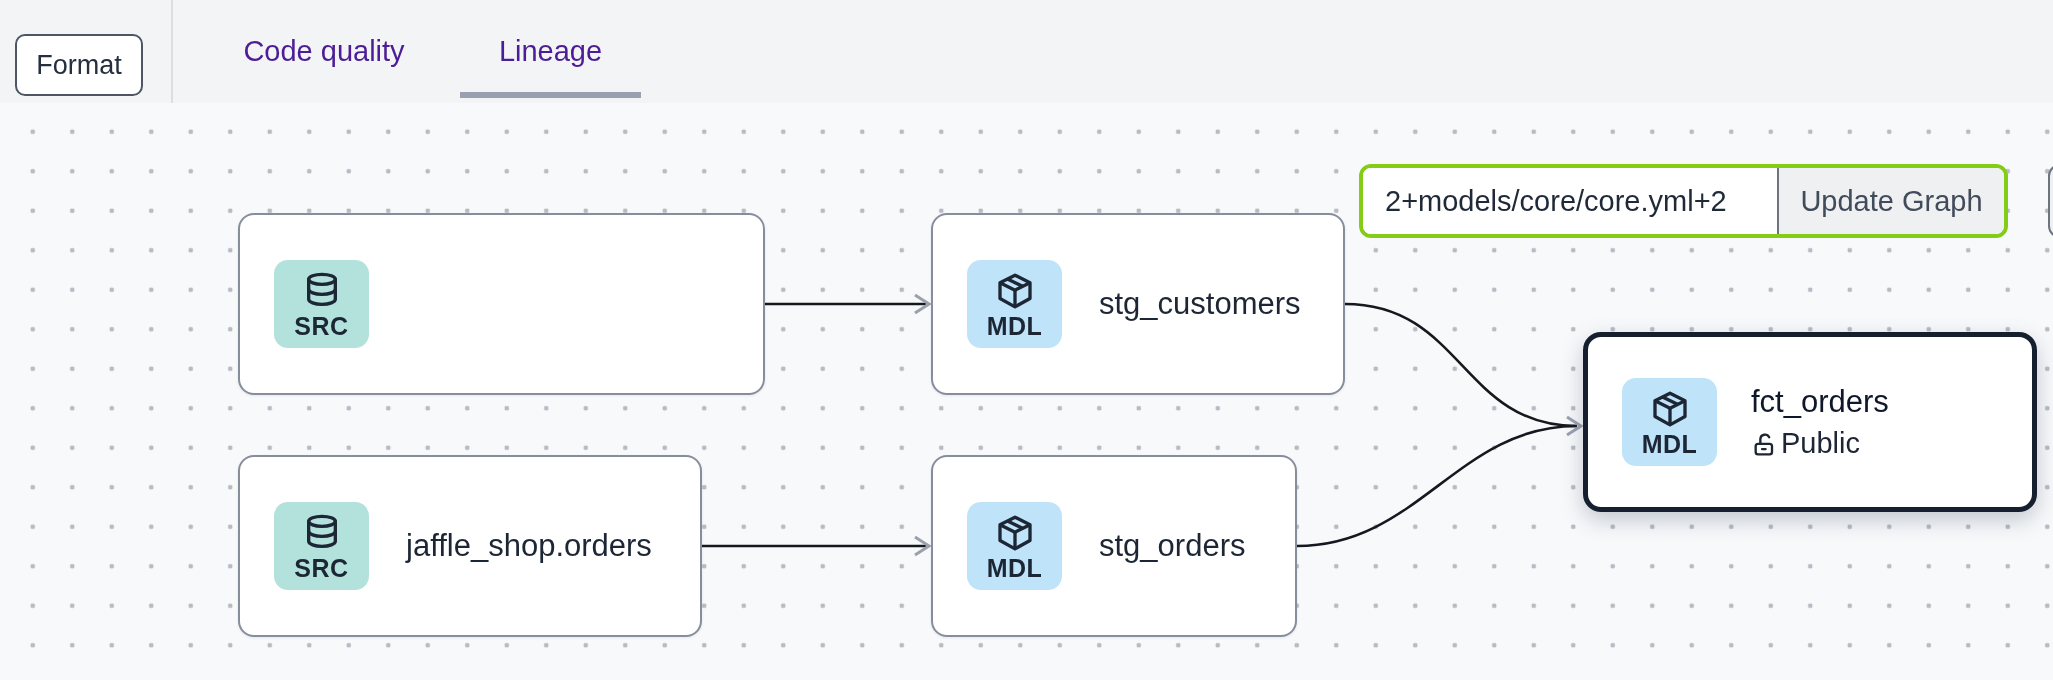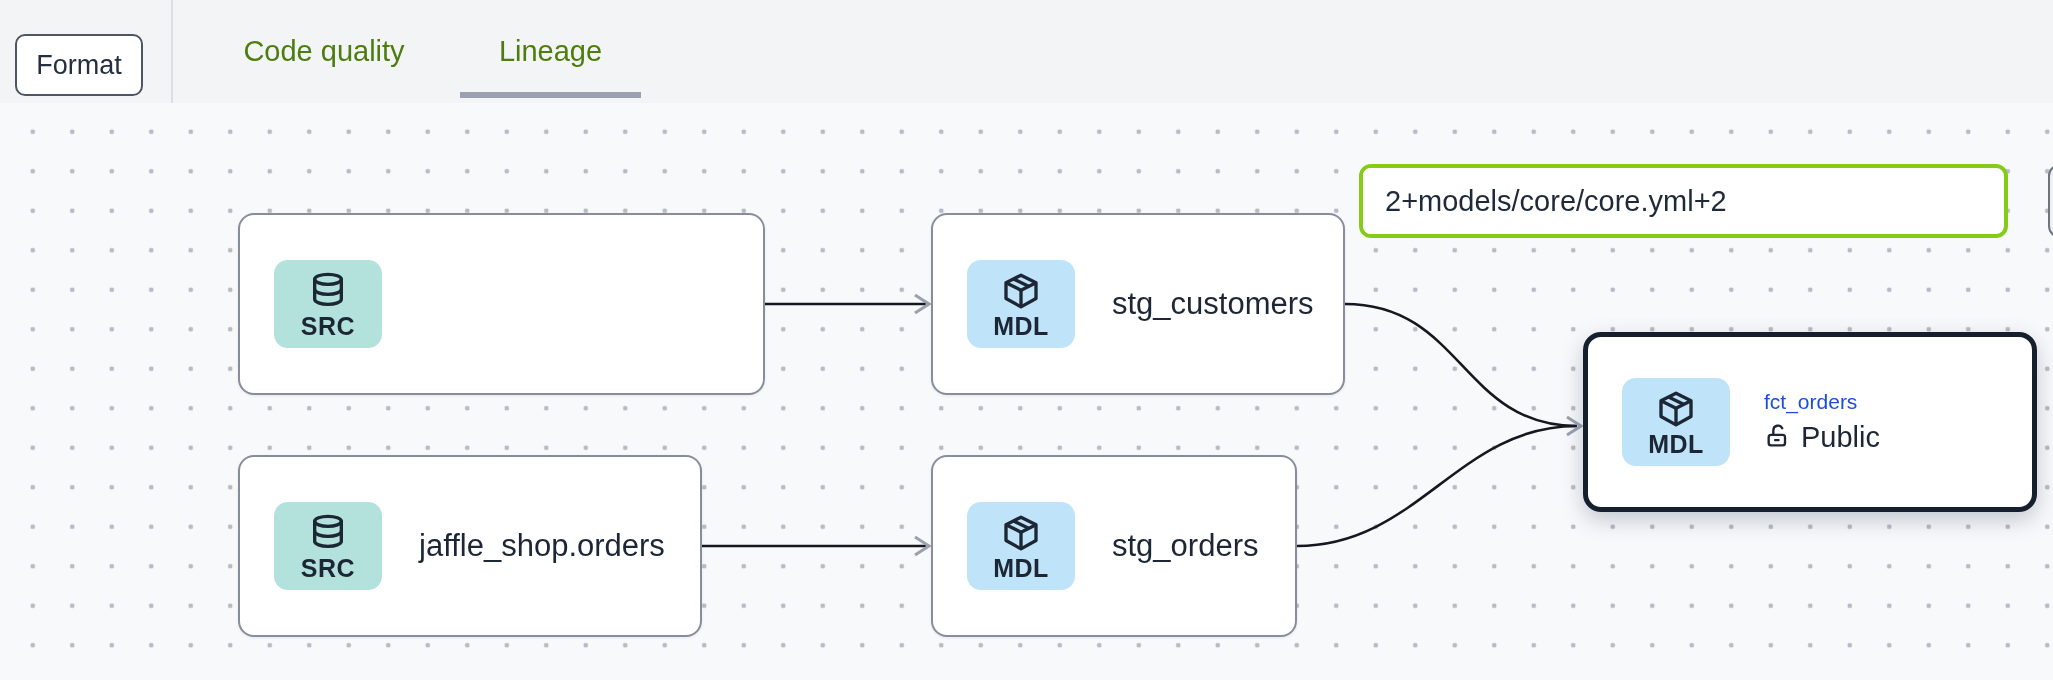--- a/index.html
+++ b/index.html
@@ -22,21 +22,21 @@
     font-size: 27px; color: #252f3f; font-family: inherit;
     display: flex; align-items: center; justify-content: center; cursor: pointer; margin-top: 16px;
   }
   .topbar-divider {
     position: absolute; left: 171px; top: 0; width: 2px; height: 103px;
     background: #dcdee3;
   }
   .tab {
     position: absolute; top: 0; height: 103px;
     display: flex; align-items: center; justify-content: center;
-    font-size: 29px; color: #4d7c0f; cursor: pointer;
+    font-size: 29px; color: #4c1d95; cursor: pointer;
   }
   .tab-codequality { left: 224px; width: 200px; }
   .tab-lineage { left: 460px; width: 181px; }
   .tab.active::after {
     content: ""; position: absolute; left: 0; right: 0; bottom: 5px; height: 6px;
     background: var(--tab-underline, #99a1b0);
   }
 
   
   .canvas {
@@ -60,35 +60,35 @@
     border: 5px solid var(--selected-border, #161f2e); border-radius: 18px;
     box-shadow: 0 8px 22px rgba(71, 85, 105, 0.30);
   }
   .n1 { left: 238px; top: 213px; width: 527px; height: 182px; }
   .n2 { left: 931px; top: 213px; width: 414px; height: 182px; }
   .n3 { left: 238px; top: 455px; width: 464px; height: 182px; }
   .n4 { left: 931px; top: 455px; width: 366px; height: 182px; }
   .n5 { left: 1583px; top: 332px; width: 454px; height: 180px; }
 
   .badge {
-    width: 108px; height: 88px; border-radius: 14px; margin-left: 34px; flex: 0 0 auto;
+    width: 95px; height: 88px; border-radius: 14px; margin-left: 34px; flex: 0 0 auto;
     display: flex; flex-direction: column; align-items: center; justify-content: center;
     gap: 2px; color: #1c2634;
   }
   .node.selected .badge { margin-left: 34px; }
   .badge.src { background: var(--source-badge, #b3e1dc); }
   .badge.mdl { background: var(--model-badge, #bfe3f9); }
   .badge .badge-label { font-size: 25px; font-weight: 600; letter-spacing: 0.5px; line-height: 1; }
   .badge svg { display: block; }
 
   .node-label { margin-left: 37px; font-size: 31px; color: #1c2634; white-space: nowrap; }
 
   .node-text-col { margin-left: 34px; display: flex; flex-direction: column; gap: 7px; }
-  .node-title { font-size: 21px; color: #1d4ed8; white-space: nowrap; }
-  .access-row { display: flex; align-items: flex-start; gap: 9px; font-size: 29px; color: #1c2634; }
+  .node-title { font-size: 31px; color: #0f172a; white-space: nowrap; }
+  .access-row { display: flex; align-items: flex-end; gap: 2px; font-size: 29px; color: #1c2634; }
   .access-row svg { display: block; }
 
   
   .lineage-controls {
     position: absolute; left: 1359px; top: 164px; height: 74px; width: 649px;
     display: flex; z-index: 3;
     border: 4px solid #84cc16; border-radius: 12px; overflow: hidden;
     background: #ffffff;
   }
   .selector-input {
@@ -129,20 +129,21 @@
     <button class="format-btn">Format</button>
     <div class="topbar-divider"></div>
     <div class="tab tab-codequality">Code quality</div>
     <div class="tab tab-lineage active">Lineage</div>
   </div>
 
   <div class="canvas"></div>
 
   <div class="lineage-controls">
     <input class="selector-input" type="text" value="2+models/core/core.yml+2" style="">
+    <button class="update-graph-btn">Update Graph</button>
   </div>
   <div class="partial-control"></div>
 
   <div class="node n1">
     <div class="badge src">
       <svg width="40" height="42" viewBox="0 0 24 24" fill="none" stroke="#1c2634" stroke-width="2" stroke-linecap="round">
         <ellipse cx="12" cy="5" rx="8" ry="3"></ellipse>
         <path d="M4 5 v6 c0 1.7 3.6 3 8 3 s8 -1.3 8 -3 V5"></path>
         <path d="M4 11 v6 c0 1.7 3.6 3 8 3 s8 -1.3 8 -3 V11"></path>
       </svg>

